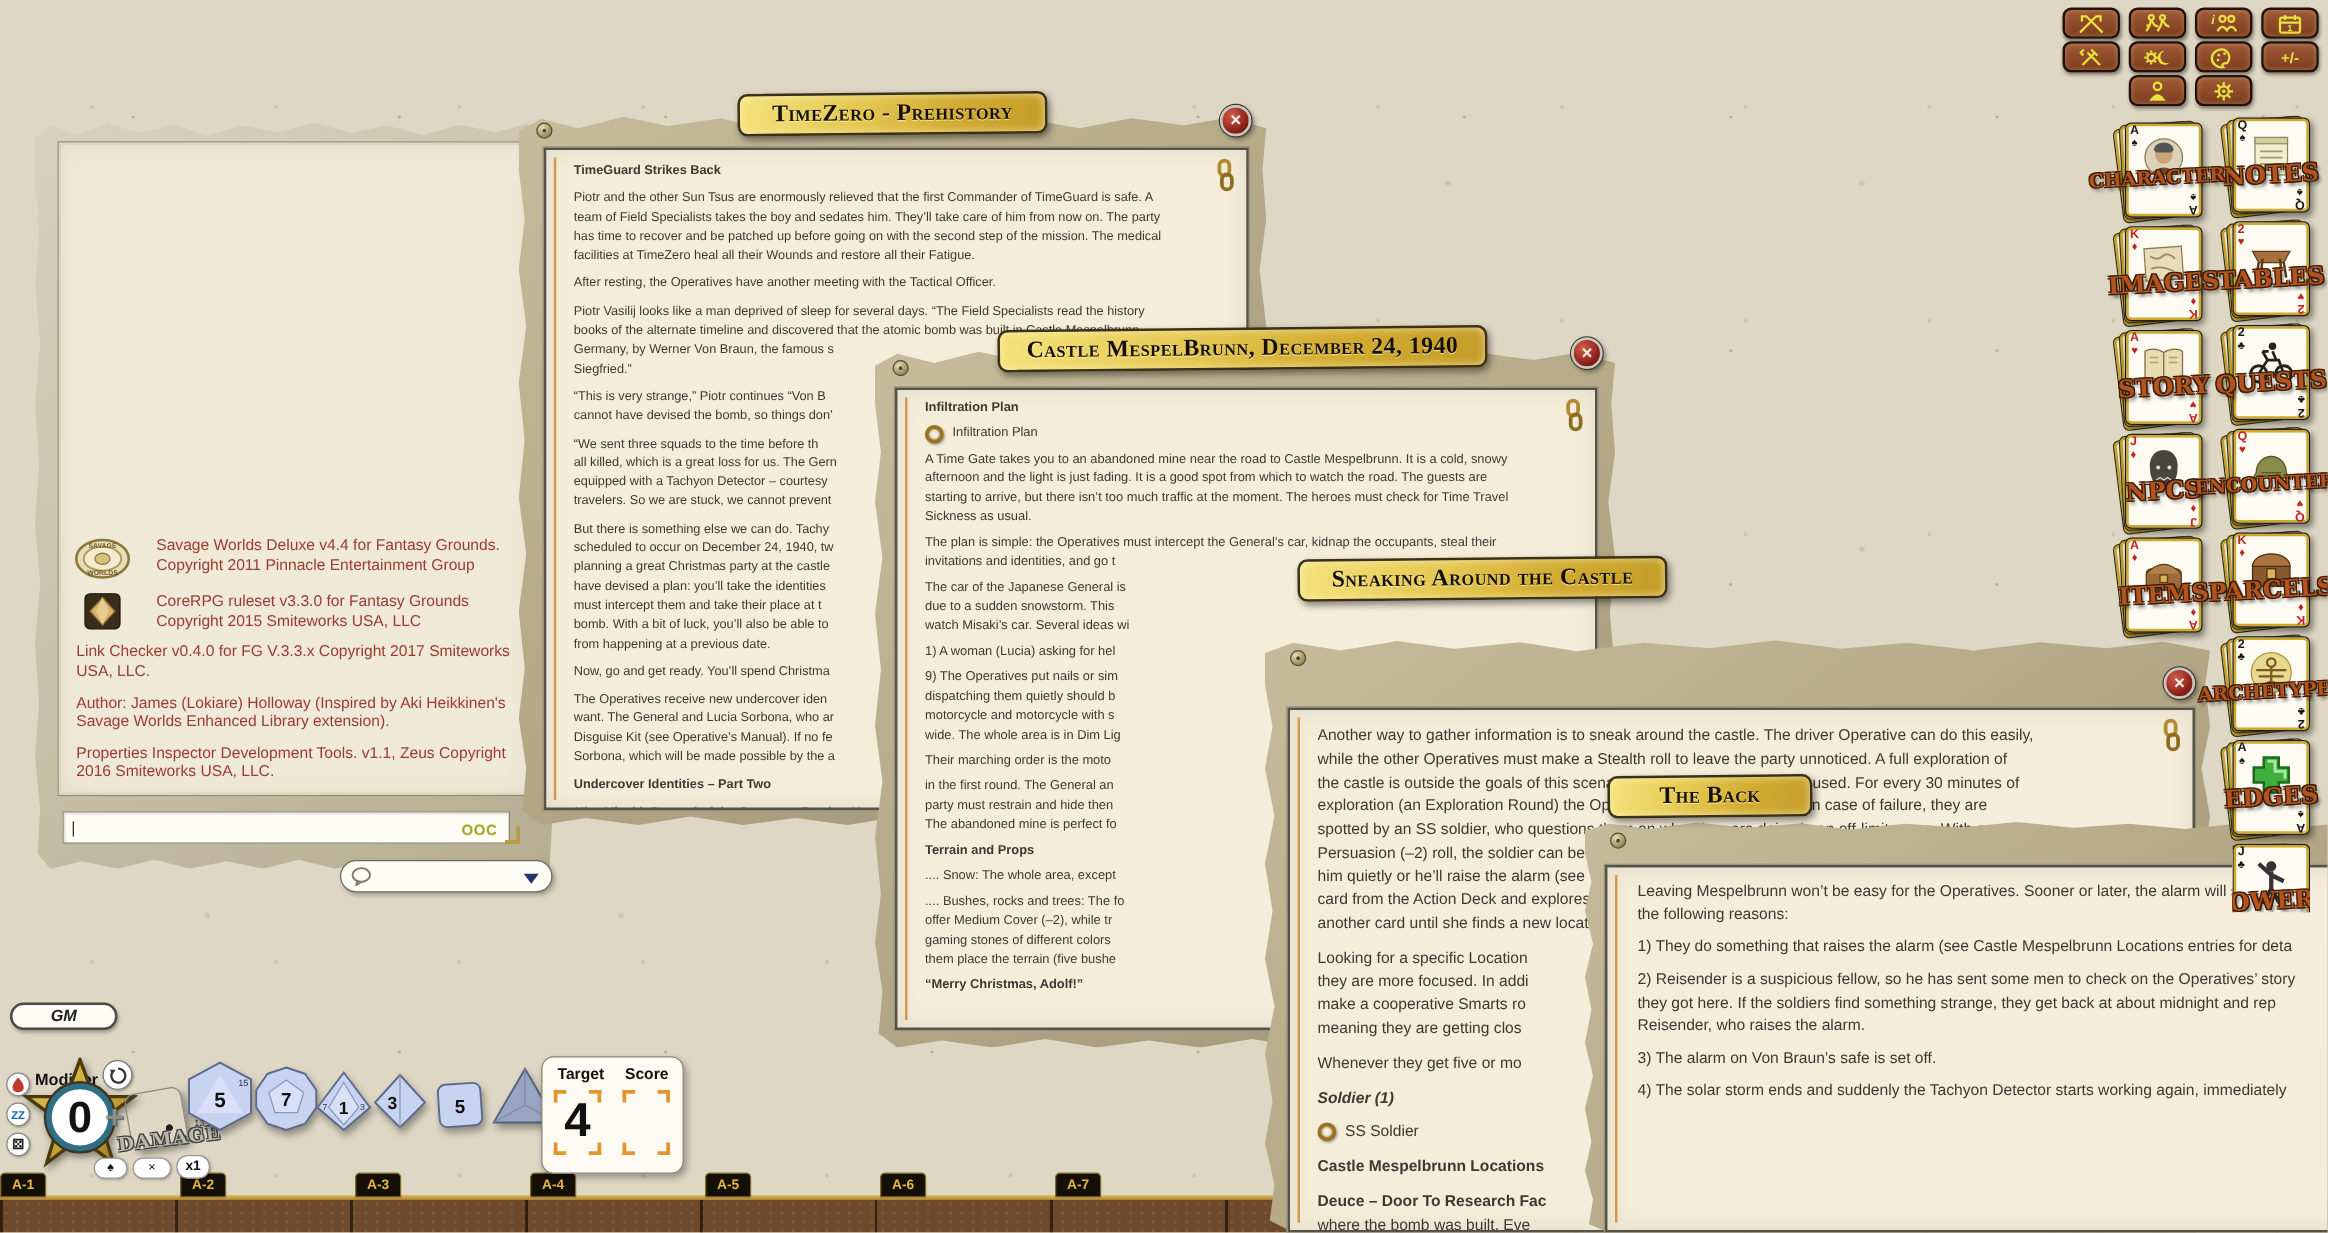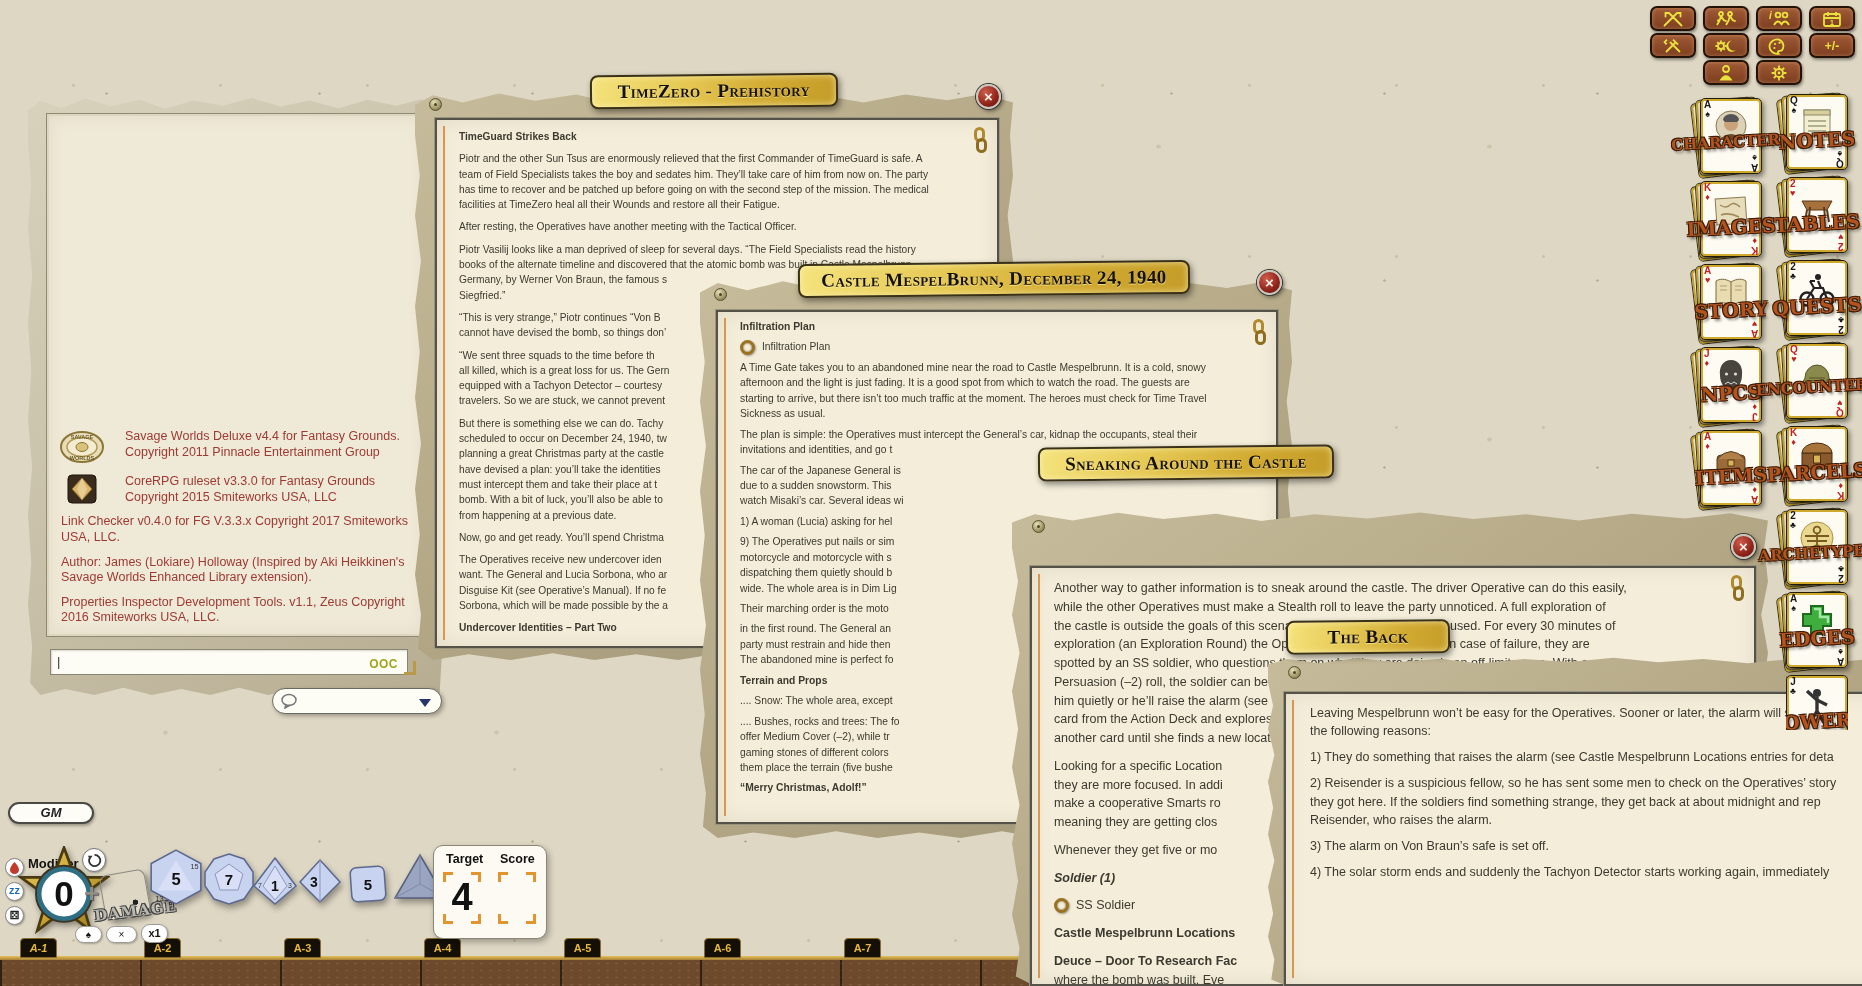--- a/index.html
+++ b/index.html
@@ -523,22 +523,22 @@
         <div class="blk blk-lines">
           <div class="ln">The car of the Japanese General is</div>
           <div class="ln">due to a sudden snowstorm. This</div>
           <div class="ln">watch Misaki’s car. Several ideas wi</div>
         </div>
         <div class="blk blk-lines">
           <div class="ln">1) A woman (Lucia) asking for hel</div>
         </div>
         <div class="blk blk-lines">
           <div class="ln">9) The Operatives put nails or sim</div>
+          <div class="ln">dispatching them quietly should b</div>
           <div class="ln">motorcycle and motorcycle with s</div>
-          <div class="ln">dispatching them quietly should b</div>
           <div class="ln">wide. The whole area is in Dim Lig</div>
         </div>
         <div class="blk blk-lines">
           <div class="ln">Their marching order is the moto</div>
         </div>
         <div class="blk blk-lines">
           <div class="ln">in the first round. The General an</div>
           <div class="ln">party must restrain and hide then</div>
           <div class="ln">The abandoned mine is perfect fo</div>
         </div>
@@ -633,21 +633,21 @@
 </div>
 
 <div id="tray">
   <div id="gm-badge">GM</div>
   <div id="mod-label">Modifier</div>
   <div class="mini" style="left:5px;top:68px;">
     <svg width="11" height="13" viewBox="0 0 11 13">
         <path d="M5.5,1 C8,4 10,6 10,9 a4.5,4 0 0 1 -9,0 C1,6 3,4 5.5,1Z" fill="#c23a2a"></path>
       </svg>
   </div>
-  <div class="mini" style="left:5px;top:92px;color:#1565c0;font-family:Liberation Mono, monospace;">ZZ</div>
+  <div class="mini" style="left:5px;top:92px;color:#1565c0;">ZZ</div>
   <div class="mini" style="left:5px;top:116px;color:#222;font-size:11px;">⚄</div>
   <svg id="star" width="92" height="92" viewBox="0 0 100 100">
     <defs>
         <linearGradient id="goldg" x1="0" y1="0" x2="1" y2="1">
       <stop offset="0" stop-color="#e8cb5a"></stop>
           <stop offset=".55" stop-color="#c8a232"></stop>
           <stop offset="1" stop-color="#9a7a1e"></stop>
     </linearGradient>
       </defs>
     <path d="M50,2 L62,34 L97,34 L68,55 L79,92 L50,70 L21,92 L32,55 L3,34 L38,34 Z" fill="url(#goldg)" stroke="#4a3a10" stroke-width="3"></path>
@@ -717,20 +717,20 @@
         <span class="corner c-tr"></span>
         <span class="corner c-bl"></span>
         <span class="corner c-br"></span>
     </div>
   </div>
 </div>
 
 <div id="hotbar">
   <div class="goldline"></div>
   <div class="body"></div>
-<div class="htab" style="left: 20px; font-style: italic;">A-1</div>
+<div class="htab" style="left: 0;">A-1</div>
     <div class="htab" style="left: 144px;">A-2</div>
     <div class="htab" style="left: 284px;">A-3</div>
     <div class="htab" style="left: 424px;">A-4</div>
     <div class="htab" style="left: 564px;">A-5</div>
     <div class="htab" style="left: 704px;">A-6</div>
     <div class="htab" style="left: 844px;">A-7</div>
   </div>
 
 </body></html>

